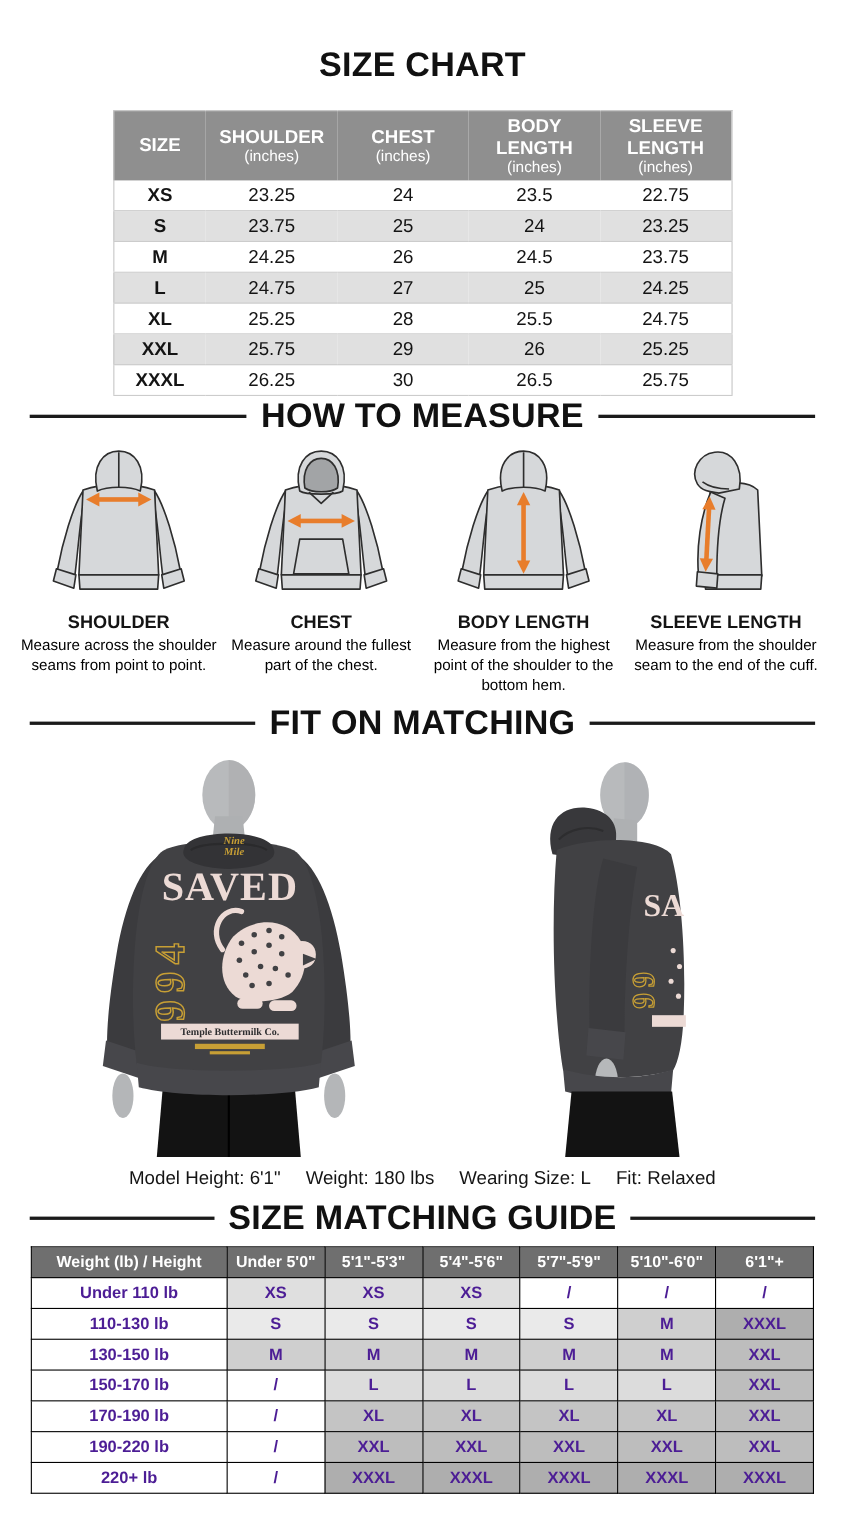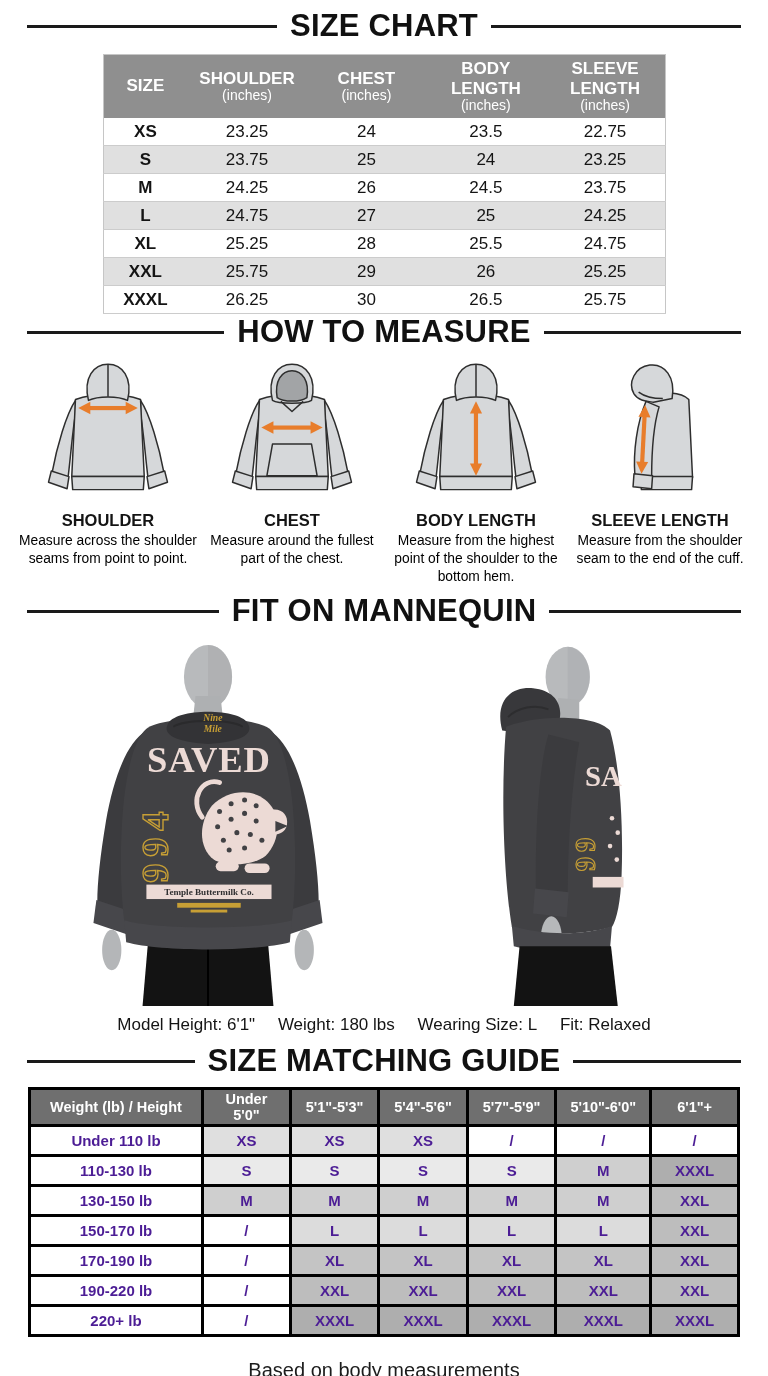--- a/index.html
+++ b/index.html
@@ -1,21 +1,21 @@
 <!DOCTYPE html>
 <html><head>
 <meta charset="utf-8">
 <style>
   html,body{margin:0;padding:0;background:#ffffff;}
   body{width:768px;height:1376px;overflow:hidden;font-family:"Liberation Sans",sans-serif;color:#141414;}
 
   .section-title{display:flex;align-items:center;gap:13px;margin:0 27px;}
   .section-title .line{flex:1;height:3px;background:#1a1a1a;}
   .section-title .t{font-size:31px;font-weight:700;white-space:nowrap;letter-spacing:0.2px;color:#111;}
-  .mt1{margin-top:8px;} .mt2{} .mt3{margin-top:8px;} .mt4{margin-top:8px;}
+  .mt1{margin-top:28px;flex-direction:column;} .mt2{} .mt3{margin-top:8px;} .mt4{margin-top:8px;}
 
   table{border-collapse:collapse;}
   .size-chart{width:563px;margin:10px auto 0;text-align:center;border:1px solid #c6c6c6;}
   .size-chart th{background:#8f8f8f;color:#ffffff;padding:4px 0 5px;}
   .size-chart .th-main{font-size:17px;font-weight:700;line-height:1.15;}
   .size-chart .th-sub{font-size:14px;font-weight:400;line-height:1.1;}
   .size-chart td{font-size:17px;padding:0;height:27px;border-bottom:1px solid #cccccc;}
   .size-chart tbody tr:nth-child(even) td{background:#e0e0e0;}
   .size-chart td.size-col{font-weight:700;}
   .size-chart col.c0{width:15%;} .size-chart col.cx{width:21.25%;}
@@ -27,21 +27,21 @@
   .m-desc{font-size:13.8px;line-height:1.27;margin-top:2px;color:#000000;}
 
   .photos{display:flex;justify-content:center;gap:44px;margin-top:6px;}
   svg.photo{width:308px;height:376px;display:block;}
 
   .model-info{text-align:center;font-size:17px;margin-top:4px;}
   .model-info .pair{margin:0 9px;}
   .model-info .lbl{font-weight:400;margin-top:42px;}
 
   .matching{width:712px;margin:8px auto 0;text-align:center;}
-  .matching th,.matching td{border:3px solid #000000;height:25px;padding:1px 13px;}
+  .matching th,.matching td{border:1px solid #000000;height:25px;padding:1px 1px;}
   .matching thead th{background:#6f6f6f;color:#ffffff;font-size:14.5px;font-weight:700;}
   .matching td{font-size:15px;font-weight:700;color:#4c1d95;}
   .matching td.row-label{background:#ffffff;}
   .matching col.c0{width:25%;} .matching col.cx{width:12.5%;}
 
   .footer-note{text-align:center;font-size:20px;margin-top:22px;color:#1c1c1c;}
 
   .hf{fill:#d6d8da;}
   .outline{stroke:#2e2e2e;stroke-width:1.6;stroke-linejoin:round;}
 </style>
@@ -232,21 +232,21 @@
           <polygon points="67,124 60.5,111 73.5,111"></polygon>
         </g>
       </svg>
       <div class="m-label">SLEEVE LENGTH</div>
       <div class="m-desc">Measure from the shoulder seam to the end of the cuff.</div>
     </div>
   </div>
 
   <div class="section-title mt3">
     <div class="line"></div>
-    <div class="t">FIT ON MANNEQUIN</div>
+    <div class="t">FIT ON MATCHING</div>
     <div class="line"></div>
   </div>
 
   <div class="photos">
 
     <svg class="photo" viewBox="0 0 320 380">
       <rect x="0" y="0" width="320" height="380" fill="#ffffff"></rect>
       <ellipse cx="160" cy="38" rx="25" ry="33" fill="#b8babc"></ellipse>
       <path d="M160,5 C174,5 185,20 185,38 C185,56 174,71 160,71 Z" fill="#aaacae" opacity="0.6"></path>
       <path d="M147,58 L173,58 L176,86 L144,86 Z" fill="#aeb0b2"></path>

